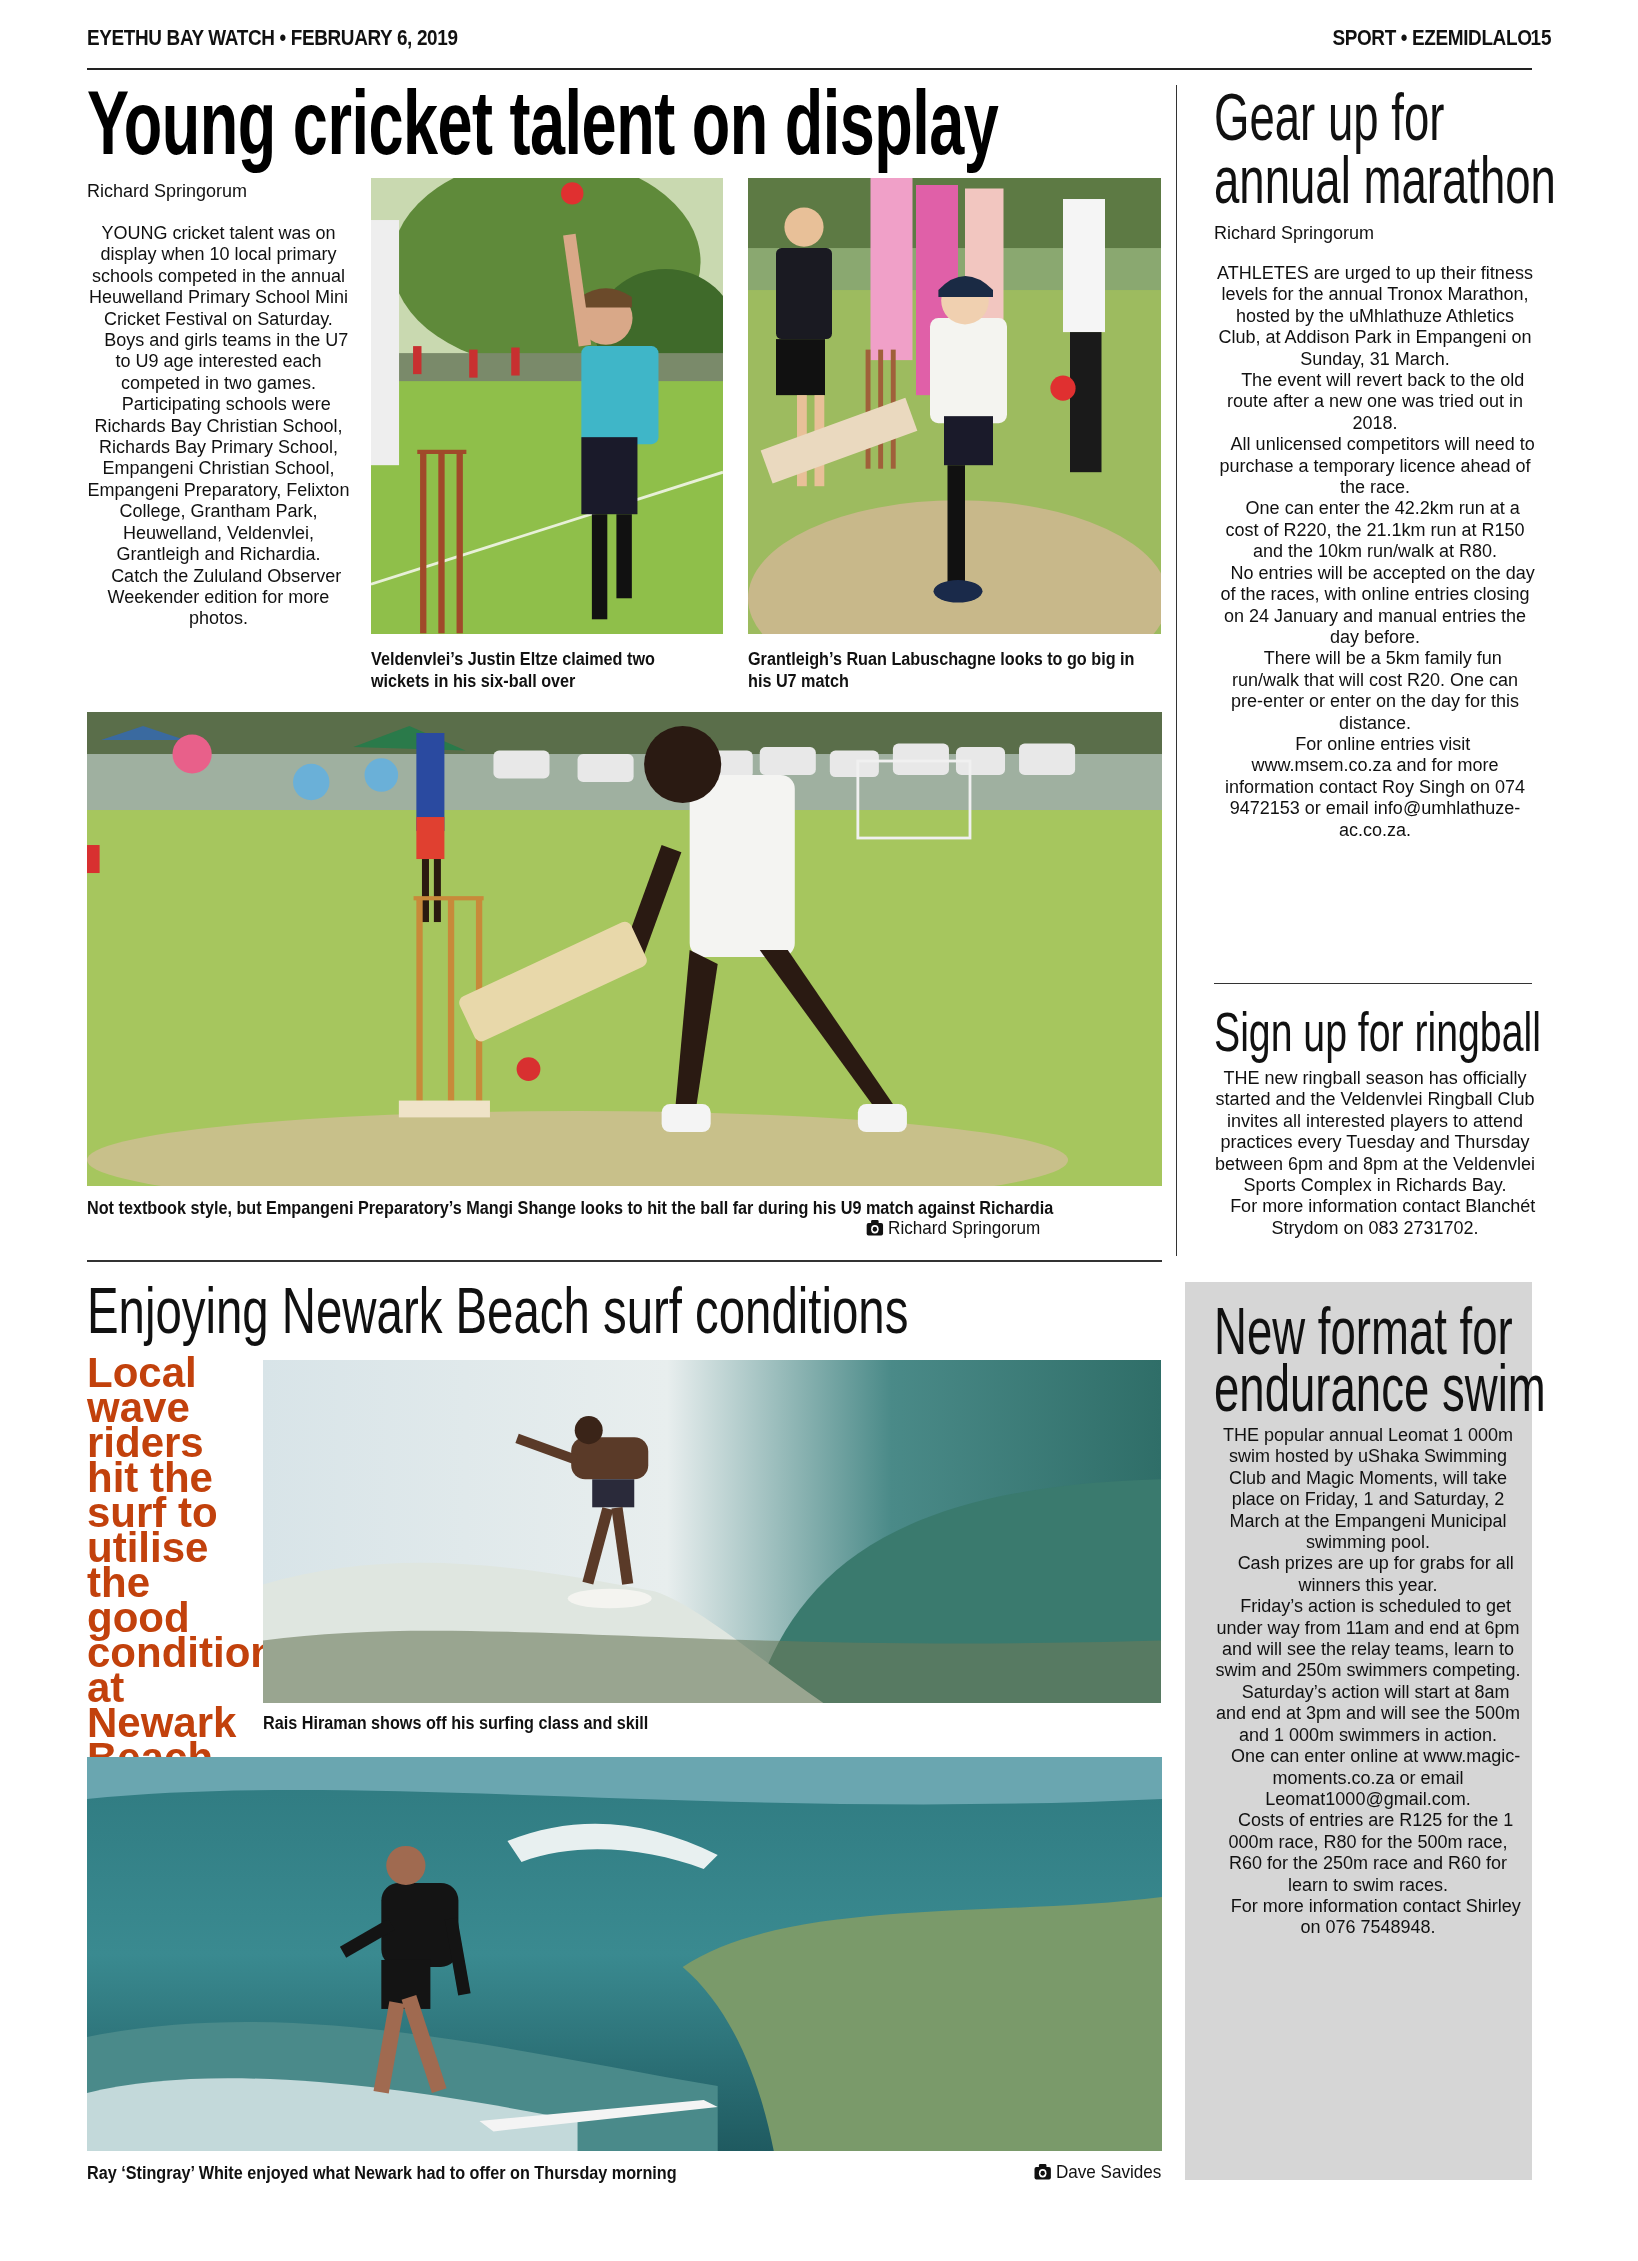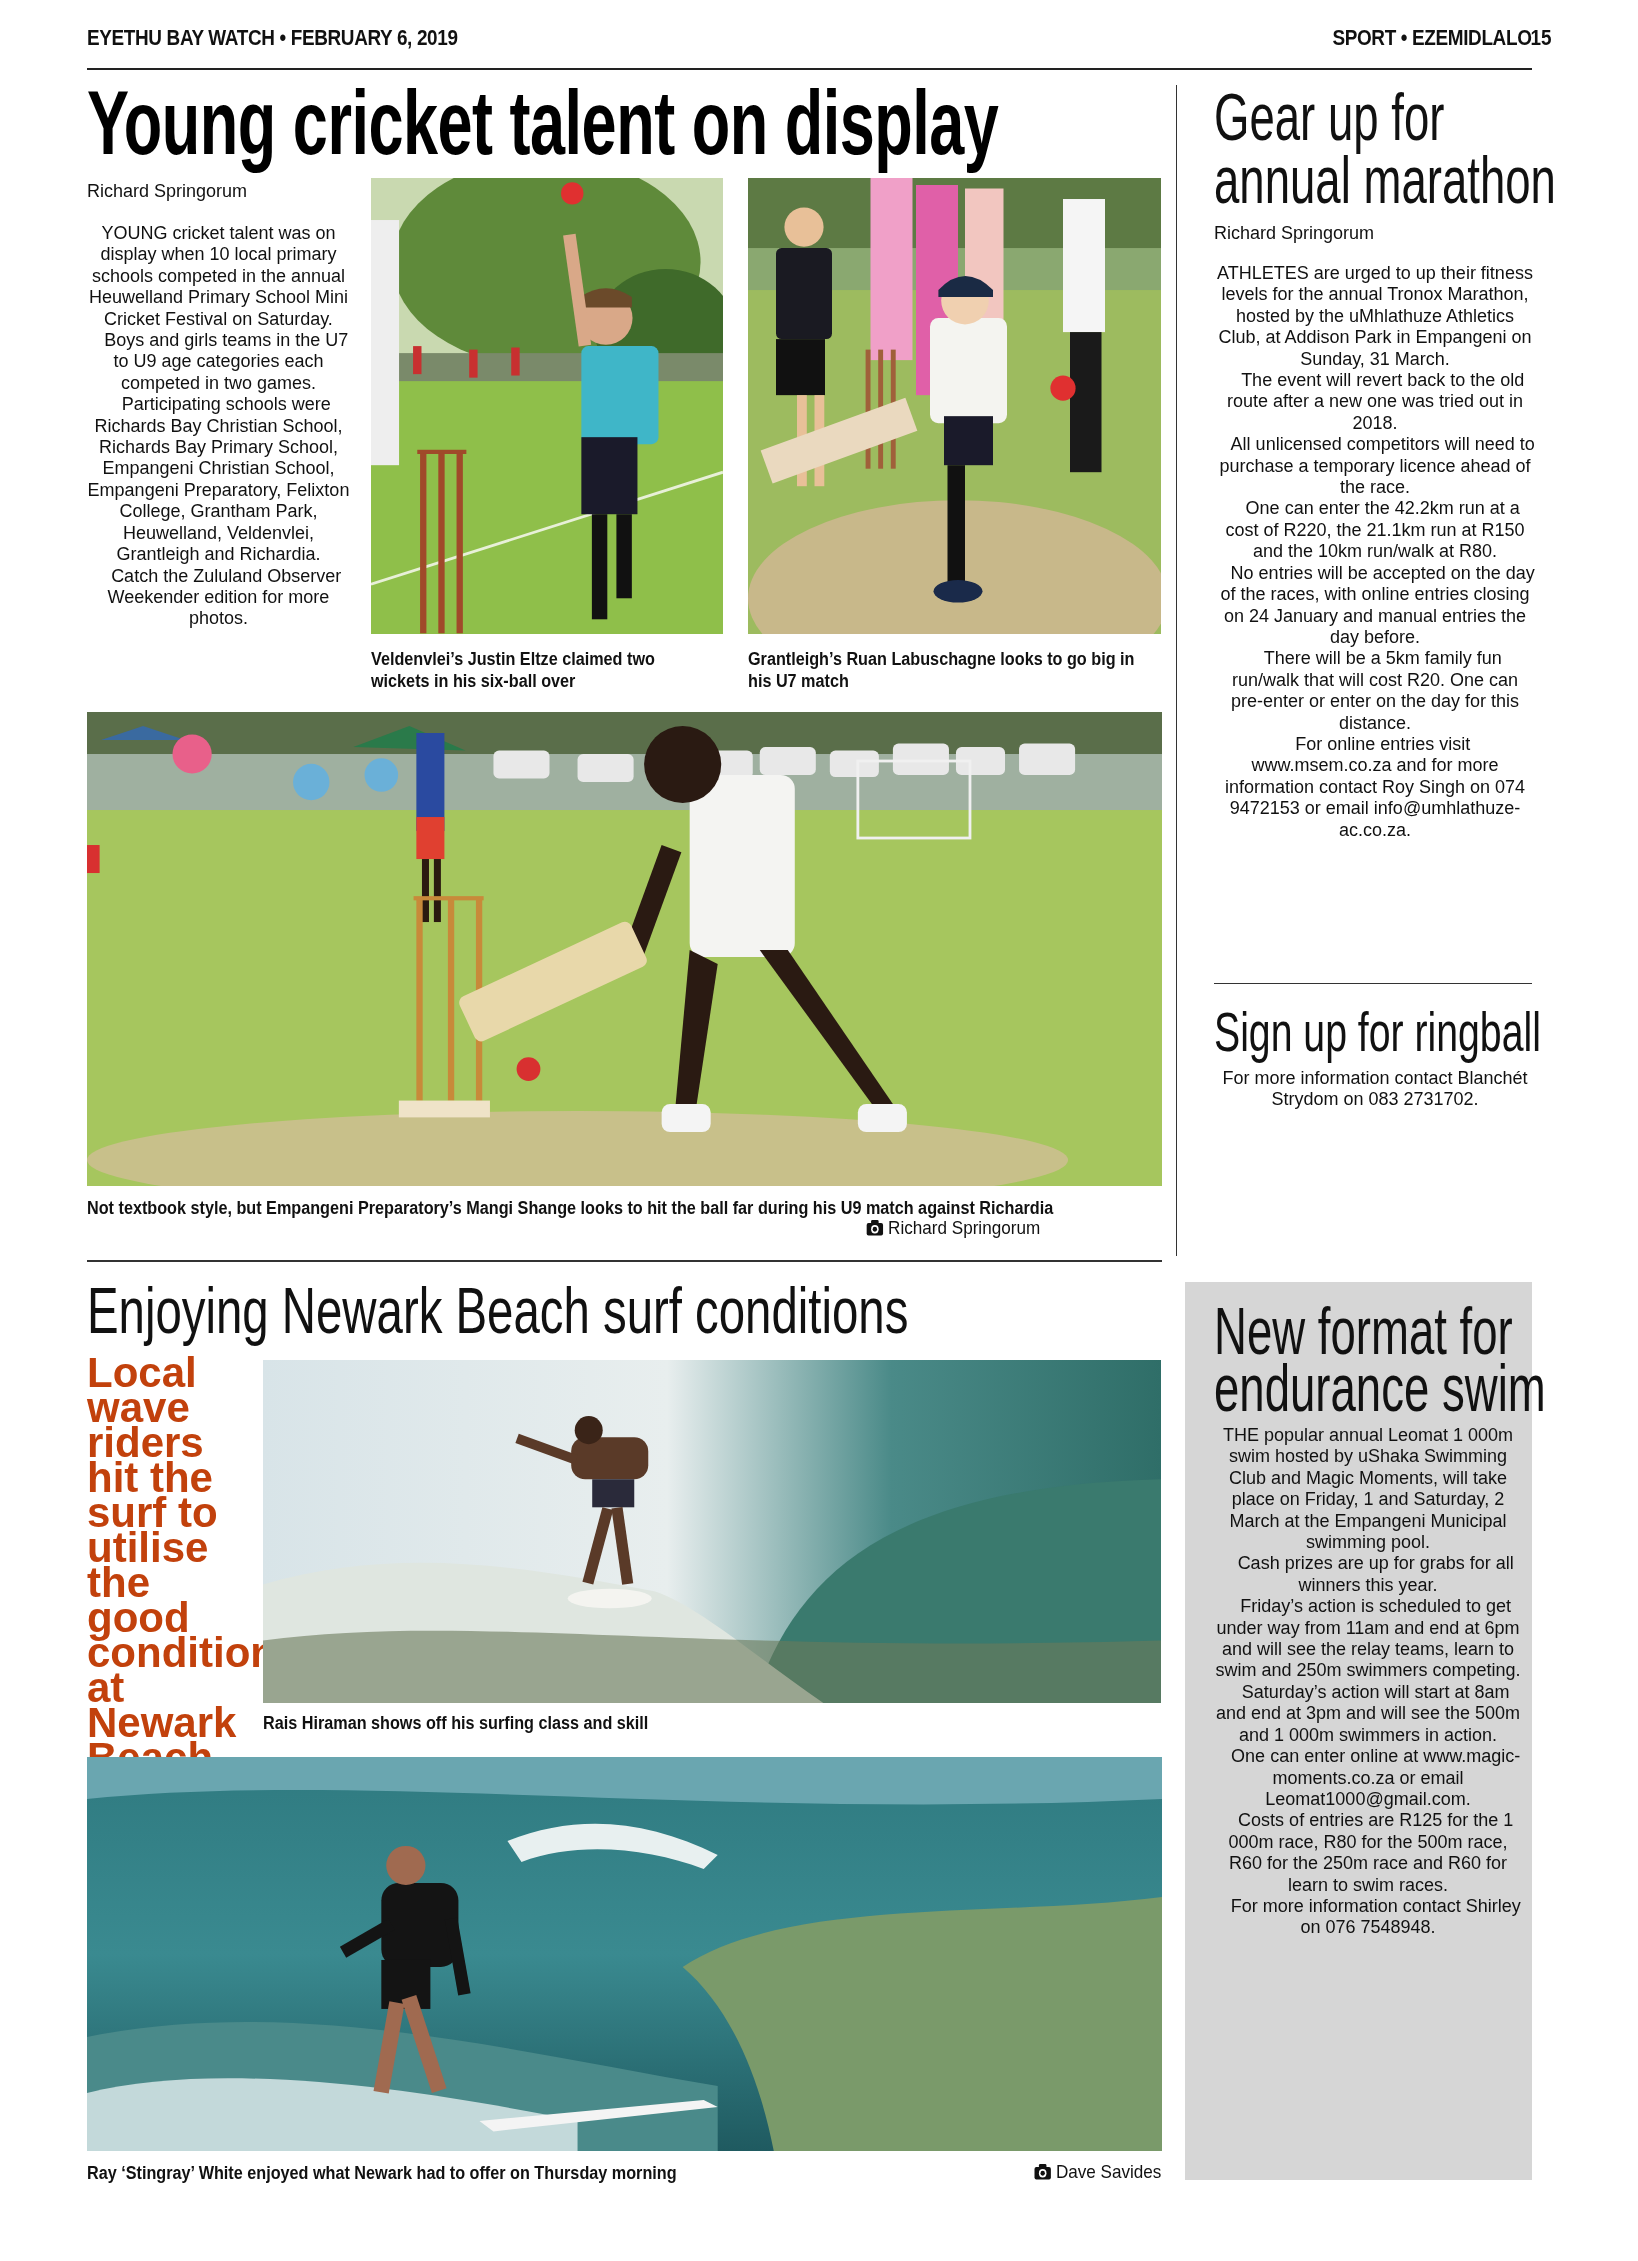--- a/index.html
+++ b/index.html
@@ -43,21 +43,21 @@
 <div class="abs hdr hdr-right">SPORT • EZEMIDLALO</div>
 <div class="page-num">15</div>
 <div class="abs top-rule"></div>
 
 <div class="abs hl-bold" style="left:87px; top:78px; font-size:90px; line-height:91px; transform:scaleX(0.70); letter-spacing:-0.7px;">Young cricket talent on display</div>
 
 <div class="abs byline" style="left:87px; top:181px;">Richard Springorum</div>
 
 <div class="abs body-text" style="left:87px; top:223px; width:263px;">
   <p>YOUNG cricket talent was on display when 10 local primary schools competed in the annual Heuwelland Primary School Mini Cricket Festival on Saturday.</p>
-  <p>Boys and girls teams in the U7 to U9 age categories each competed in two games.</p>
+  <p>Boys and girls teams in the U7 to U9 age interested each competed in two games.</p>
   <p>Participating schools were Richards Bay Christian School, Richards Bay Primary School, Empangeni Christian School, Empangeni Preparatory, Felixton College, Grantham Park, Heuwelland, Veldenvlei, Grantleigh and Richardia.</p>
   <p>Catch the Zululand Observer Weekender edition for more photos.</p>
 </div>
 
 <div class="abs photo" style="left:371px; top:178px; width:352px; height:456px;">
   <svg width="352" height="456" viewBox="0 0 502 651" preserveAspectRatio="none">
     <rect width="502" height="651" fill="#8db84a"></rect>
     <rect width="502" height="280" fill="#c9d9b0"></rect>
     <ellipse cx="250" cy="120" rx="220" ry="150" fill="#5f8a3a"></ellipse>
     <ellipse cx="420" cy="220" rx="100" ry="90" fill="#3f6a2a"></ellipse>
@@ -266,20 +266,21 @@
   <p>No entries will be accepted on the day of the races, with online entries closing on 24 January and manual entries the day before.</p>
   <p>There will be a 5km family fun run/walk that will cost R20. One can pre-enter or enter on the day for this distance.</p>
   <p>For online entries visit www.msem.co.za and for more information contact Roy Singh on 074 9472153 or email info@umhlathuze-ac.co.za.</p>
 </div>
 
 <div class="abs hrule" style="left:1214px; width:318px; top:983px; height:1.4px;"></div>
 
 <div class="abs hl-light" style="left:1214px; top:1000px; font-size:56px; line-height:63px; transform:scaleX(0.70);">Sign up for ringball</div>
 
 <div class="abs body-text" style="left:1214px; top:1068px; width:322px;">
+  <p>THE new ringball season has officially started and the Veldenvlei Ringball Club invites all interested players to attend practices every Tuesday and Thursday between 6pm and 8pm at the Veldenvlei Sports Complex in Richards Bay.</p>
   <p>For more information contact Blanchét Strydom on 083 2731702.</p>
 </div>
 
 <div class="abs grey-box" style="left:1185px; top:1282px; width:347px; height:898px;"></div>
 
 <div class="abs hl-light" style="left:1214px; top:1302px; font-size:67px; line-height:57px; transform:scaleX(0.68);">
   <div>New format for</div>
   <div>endurance swim</div>
 </div>
 

